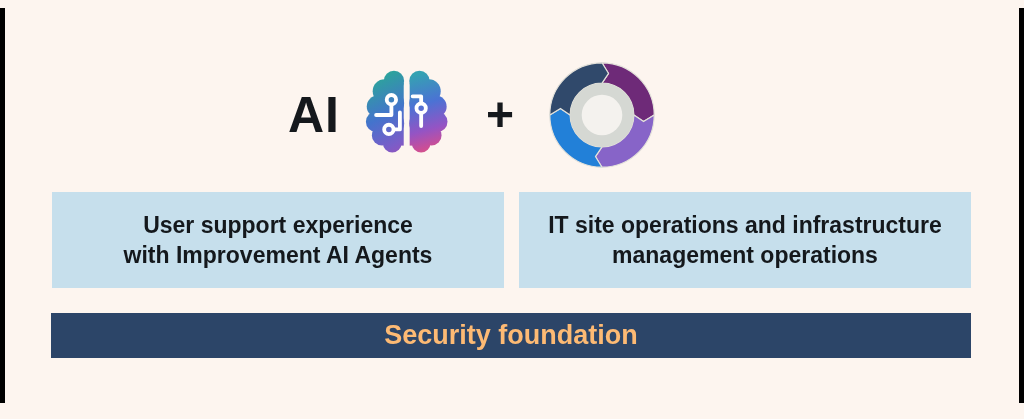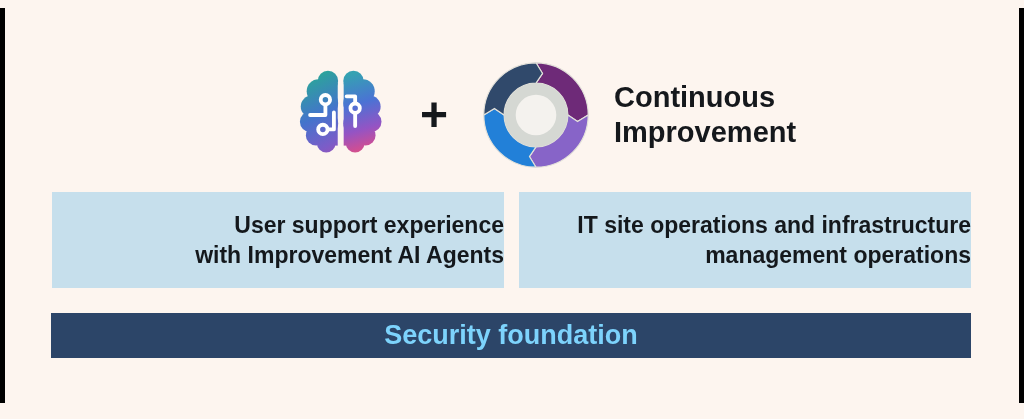--- a/index.html
+++ b/index.html
@@ -38,40 +38,40 @@
   }
 
   
   .pillar {
     position: absolute; top: 192px; height: 96px;
     background: #c6dfec;
     display: flex; flex-direction: column; justify-content: center;
     text-align: center;
     font-size: 23px; font-weight: bold; line-height: 30px;
     color: #14181c;
-    align-items: flex-end;
   }
   .pillar.left  { left: 52px;  width: 452px; }
   .pillar.right { left: 519px; width: 452px; }
 
   
   .foundation-bar {
     position: absolute; left: 51px; top: 313px; width: 920px; height: 45px;
     background: #2c4568;
     display: flex; align-items: center; justify-content: center;
-    color: #7dd3fc; font-size: 27px; font-weight: bold;
+    color: #fdba74; font-size: 27px; font-weight: bold;
   }
 </style>
 </head>
 <body>
 
 <div class="edge-stripe left"></div>
 <div class="edge-stripe right"></div>
 
 <div class="header-cluster">
+  <div class="ai-label">AI</div>
 
   <div class="brain-icon-wrap">
     <svg viewBox="0 0 120 120" width="102" height="122" aria-hidden="true">
       <defs>
         <linearGradient id="gradL" gradientUnits="userSpaceOnUse" x1="22" y1="18" x2="66" y2="108">
           <stop offset="0" stop-color="#2ca49b"></stop>
           <stop offset="0.45" stop-color="#4473cc"></stop>
           <stop offset="0.8" stop-color="#7a5dc8"></stop>
           <stop offset="1" stop-color="#a04fb5"></stop>
         </linearGradient>
@@ -132,24 +132,20 @@
 
         <path d="M60,114 A54,54 0 0 1 6,60 L17,53.2 L27,60 A33,33 0 0 0 60,93 L53.2,103 Z" fill="#2280d8"></path>
 
         <path d="M6,60 A54,54 0 0 1 60,6 L66.8,17 L60,27 A33,33 0 0 0 27,60 L17,53.2 Z" fill="#30496b"></path>
       </g>
       <circle cx="60" cy="60" r="33" fill="#d5d8d3"></circle>
       <circle cx="60" cy="60" r="21" fill="#f4f2ee"></circle>
     </svg>
   </div>
 
-  <div class="cycle-title">
-    <div>Continuous</div>
-    <div>Improvement</div>
-  </div>
 </div>
 
 <div class="pillar left">
   <div>User support experience</div>
   <div>with Improvement AI Agents</div>
 </div>
 
 <div class="pillar right">
   <div>IT site operations and infrastructure</div>
   <div>management operations</div>

